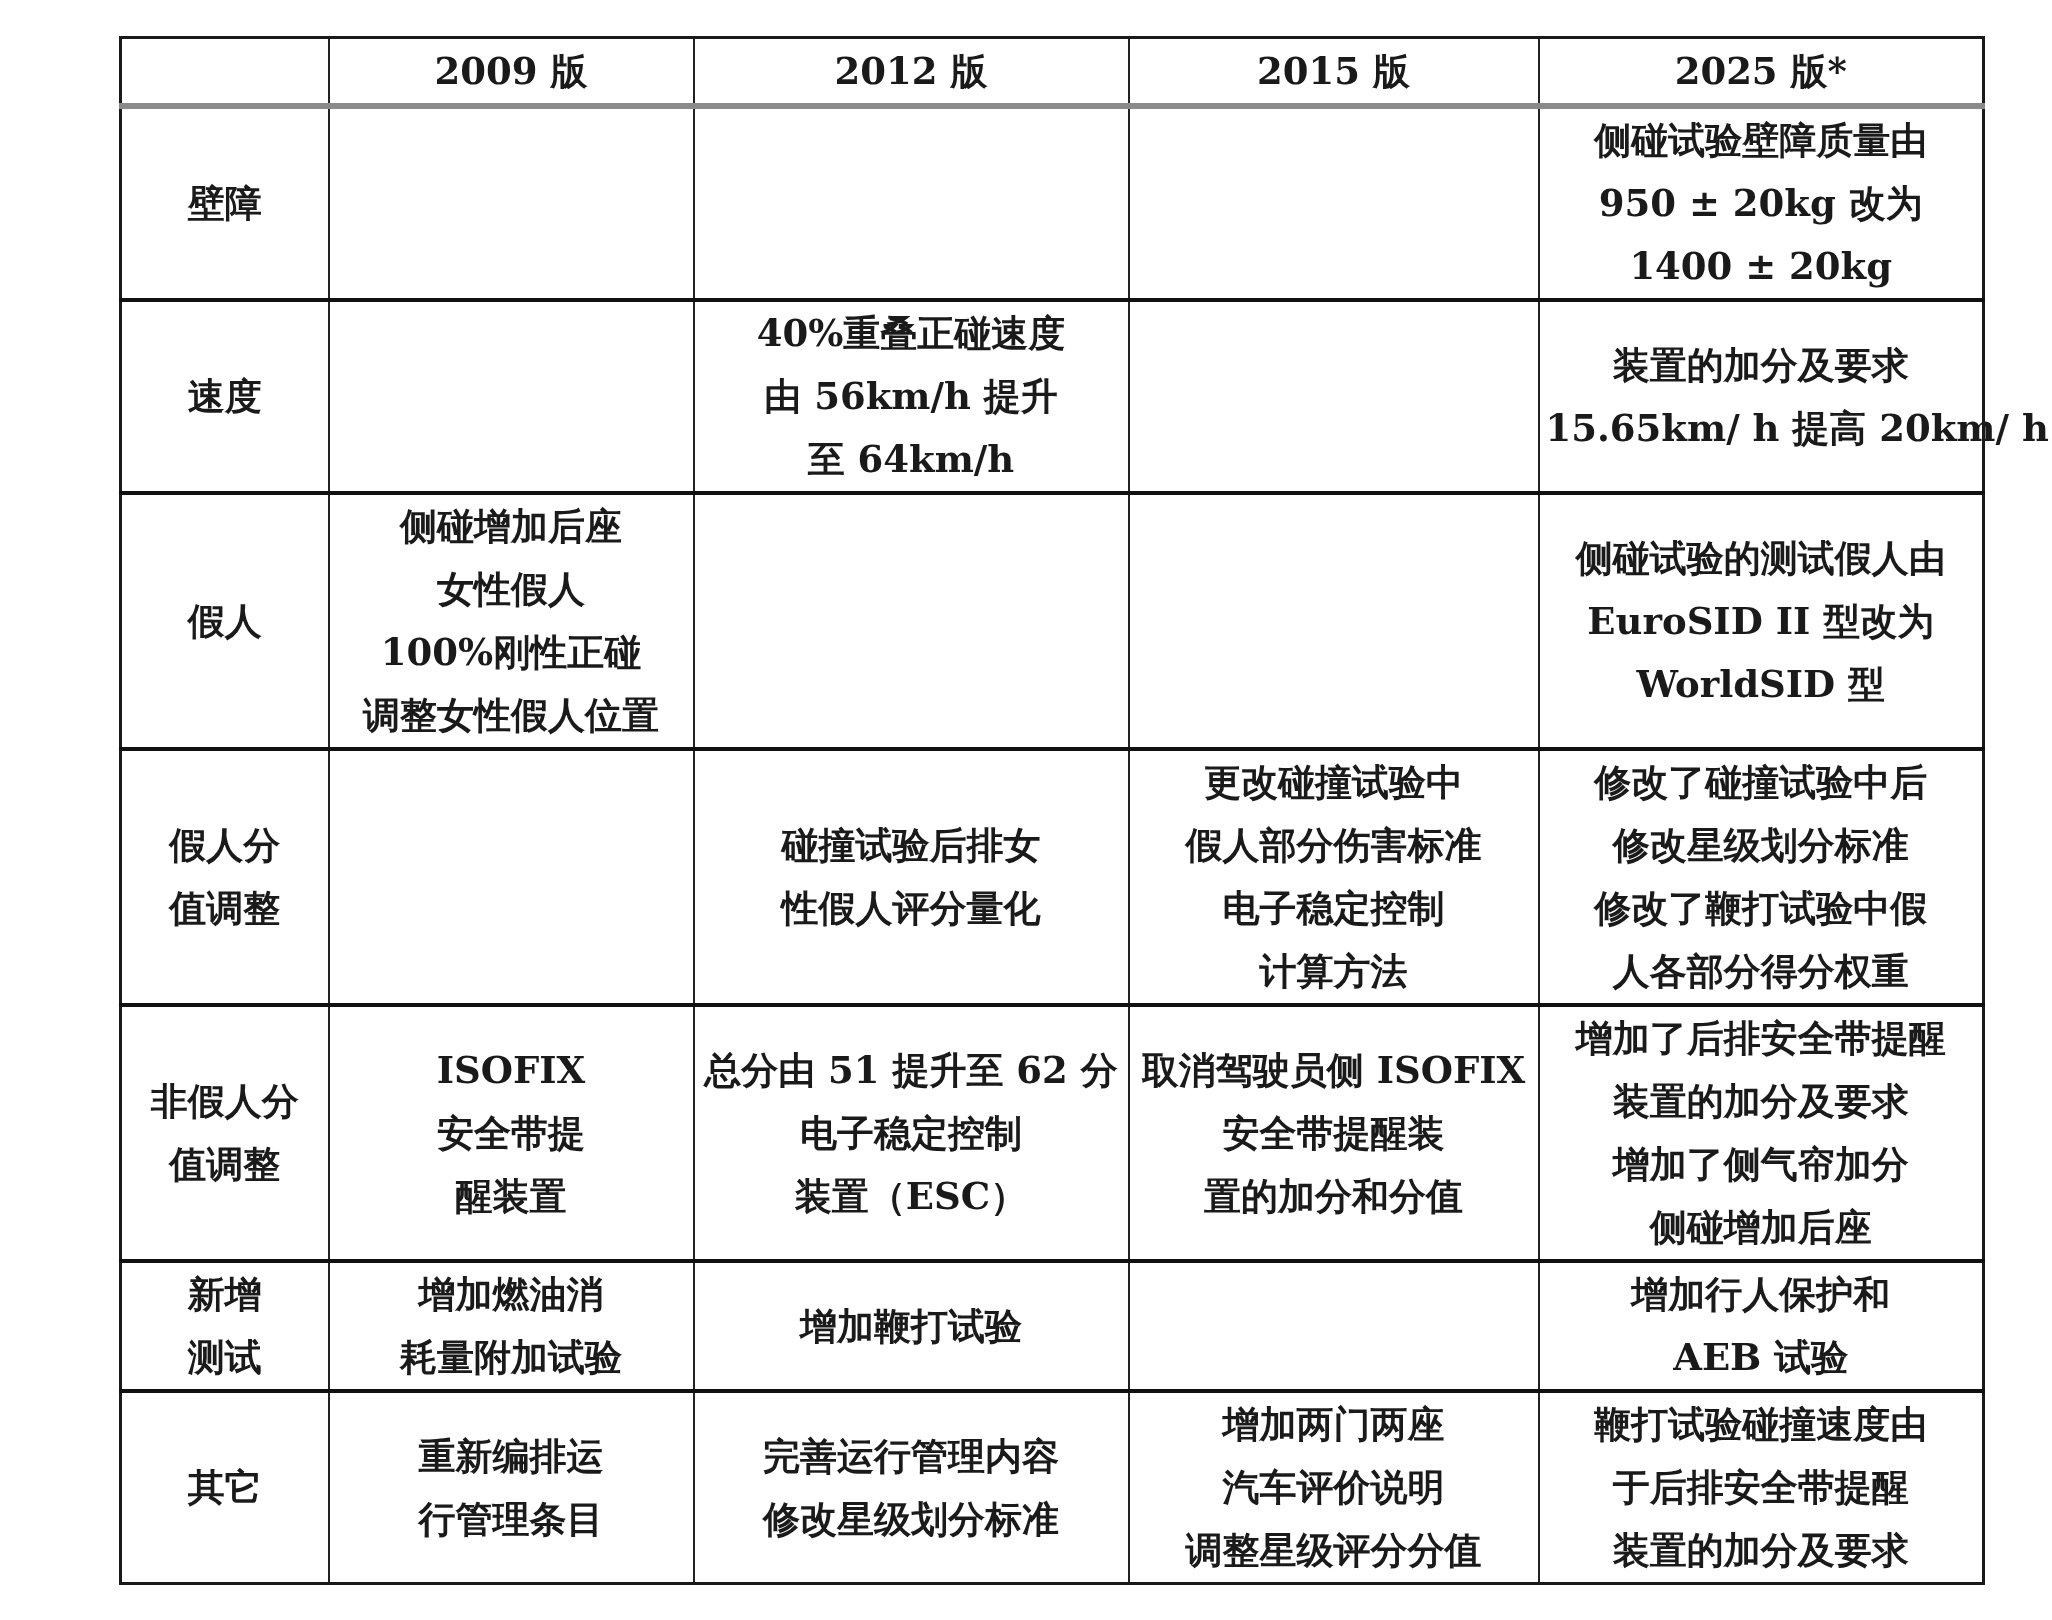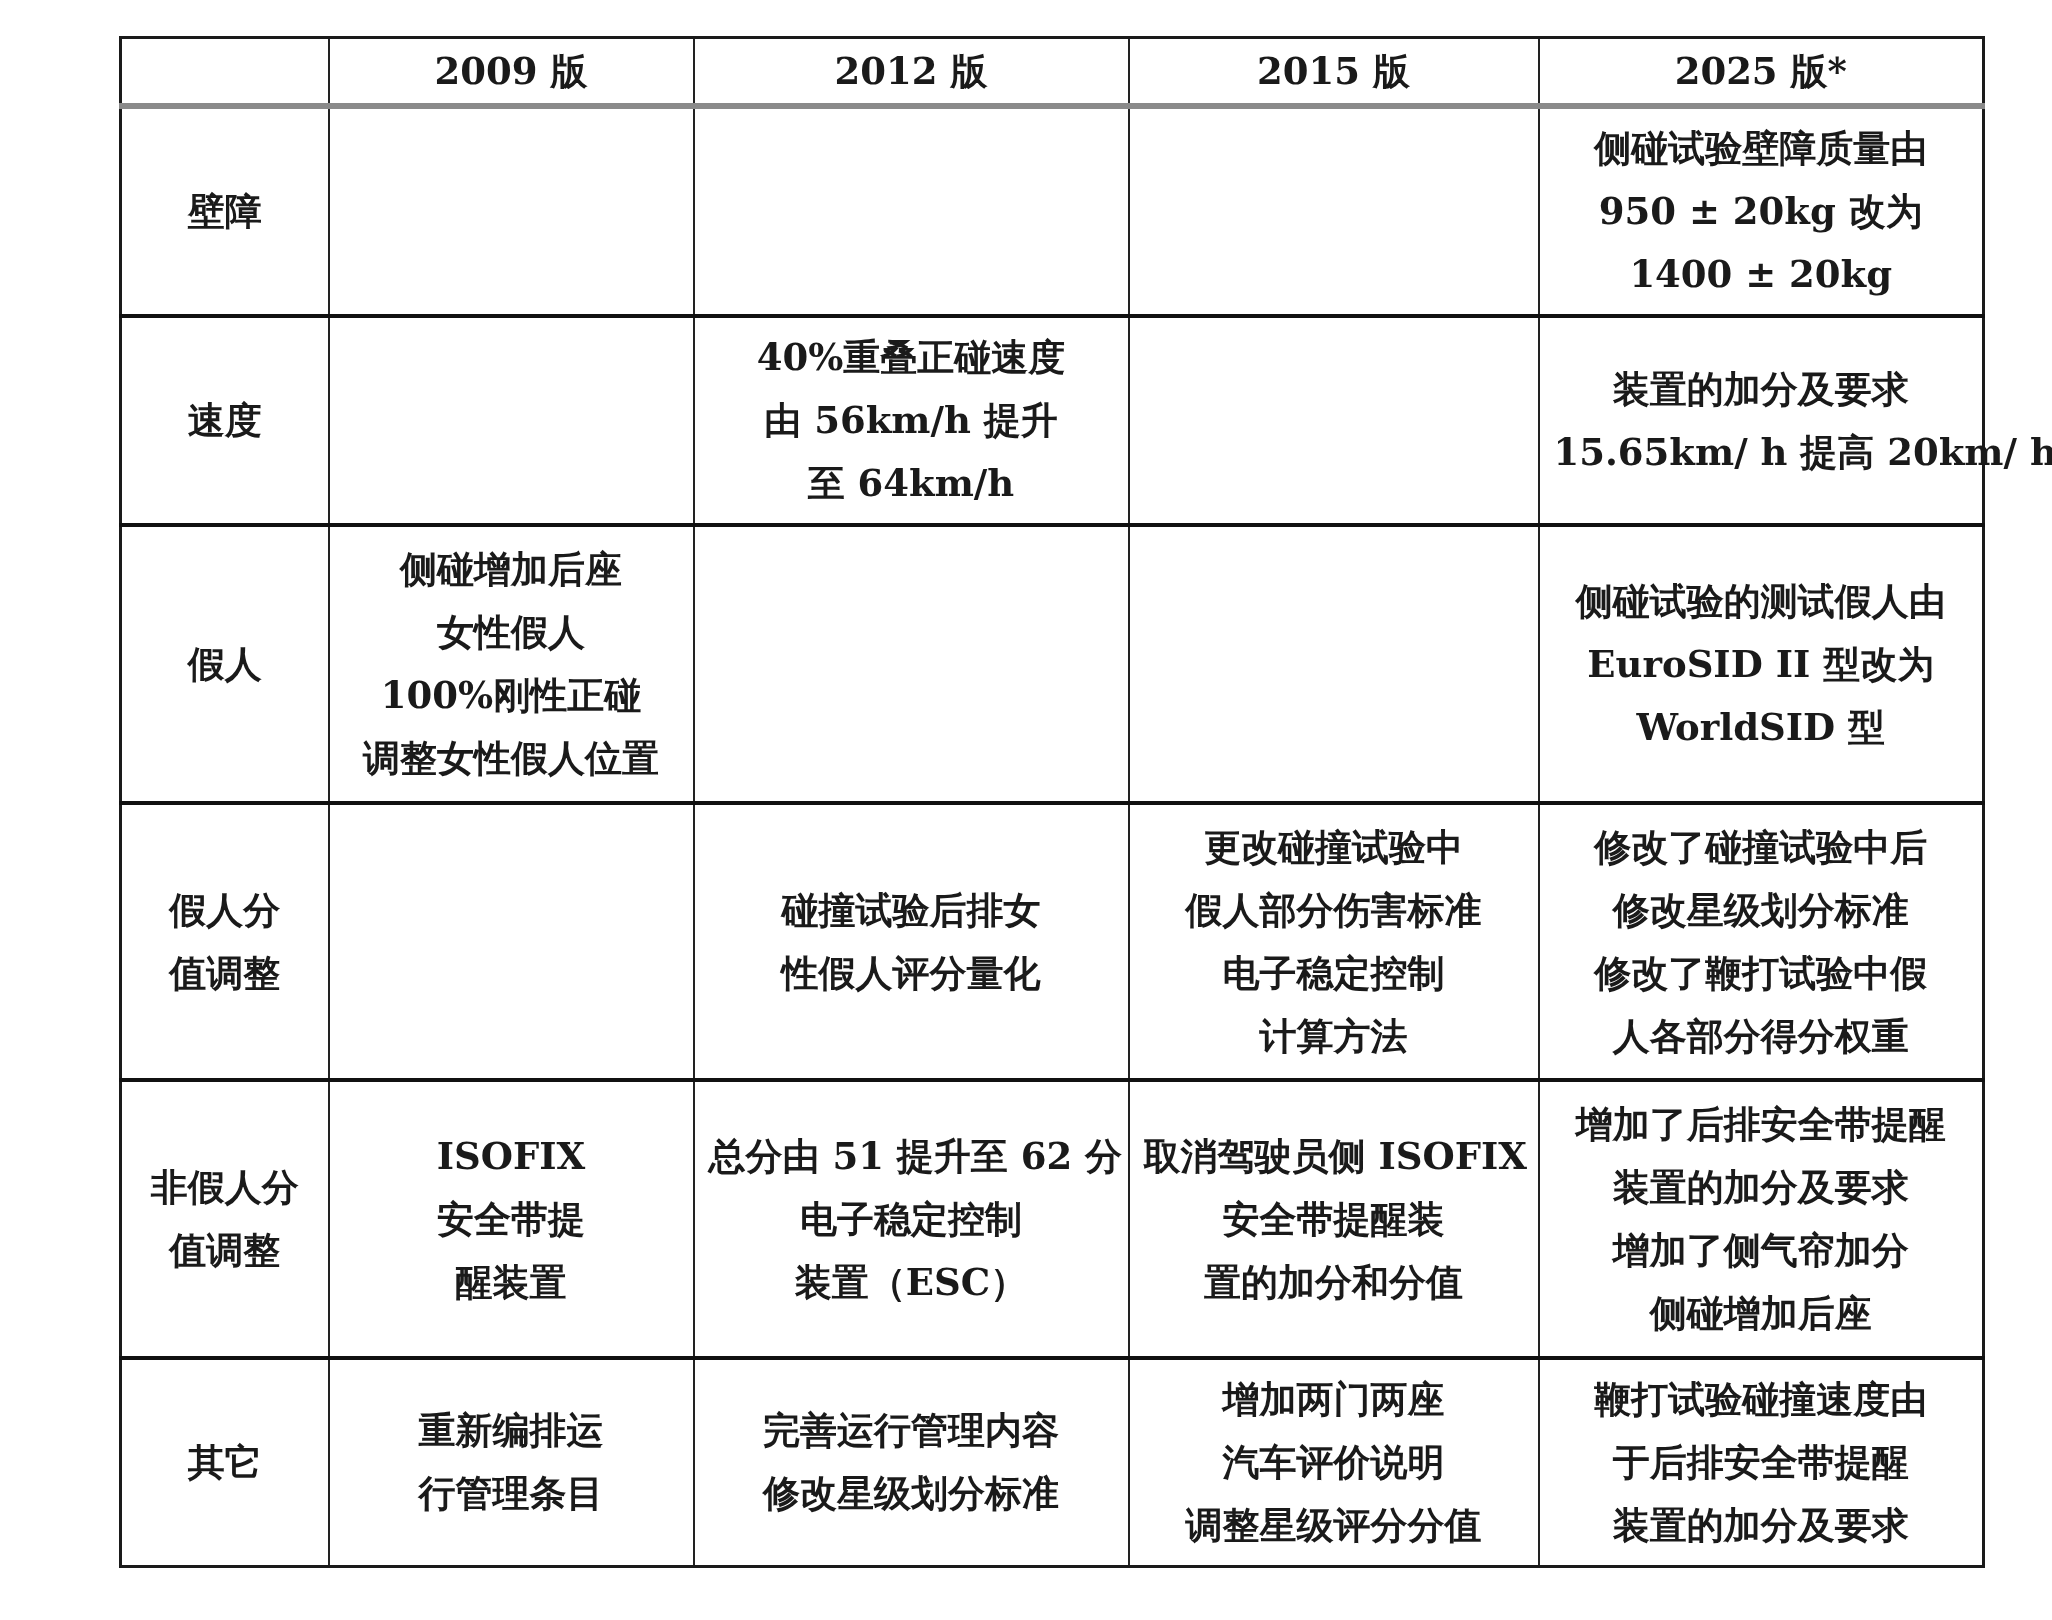--- a/index.html
+++ b/index.html
@@ -29,21 +29,21 @@
     #comparison-table col.c1 { width: 365px; }
     #comparison-table col.c2 { width: 435px; }
     #comparison-table col.c3 { width: 410px; }
     #comparison-table col.c4 { width: 445px; }
 
     #comparison-table th,
     #comparison-table td {
       border: 2px solid #222;
       text-align: center;
       vertical-align: middle;
-      padding: 0 14px;
+      padding: 0 6px;
       font-size: 37px;
       line-height: 63px;
       font-weight: bold;
       letter-spacing: 0px;
       white-space: nowrap;
     }
     #comparison-table thead th {
       border-bottom: 6px solid #8a8a8a;
       height: 64px;
       line-height: 64px;
@@ -185,20 +185,38 @@
         <span class="cell-line">置的加分和分值</span>
       </td>
       <td>
         <span class="cell-line">增加了后排安全带提醒</span>
         <span class="cell-line">装置的加分及要求</span>
         <span class="cell-line">增加了侧气帘加分</span>
         <span class="cell-line">侧碰增加后座</span>
       </td>
     </tr>
 
+    <tr class="r-new-tests row-thick">
+      <td class="row-label">
+        <span class="cell-line">新增</span>
+        <span class="cell-line">测试</span>
+      </td>
+      <td>
+        <span class="cell-line">增加燃油消</span>
+        <span class="cell-line">耗量附加试验</span>
+      </td>
+      <td>
+        <span class="cell-line">增加鞭打试验</span>
+      </td>
+      <td></td>
+      <td>
+        <span class="cell-line">增加行人保护和</span>
+        <span class="cell-line">AEB 试验</span>
+      </td>
+    </tr>
 
     <tr class="r-other row-thick">
       <td class="row-label">
         <span class="cell-line">其它</span>
       </td>
       <td>
         <span class="cell-line">重新编排运</span>
         <span class="cell-line">行管理条目</span>
       </td>
       <td>

